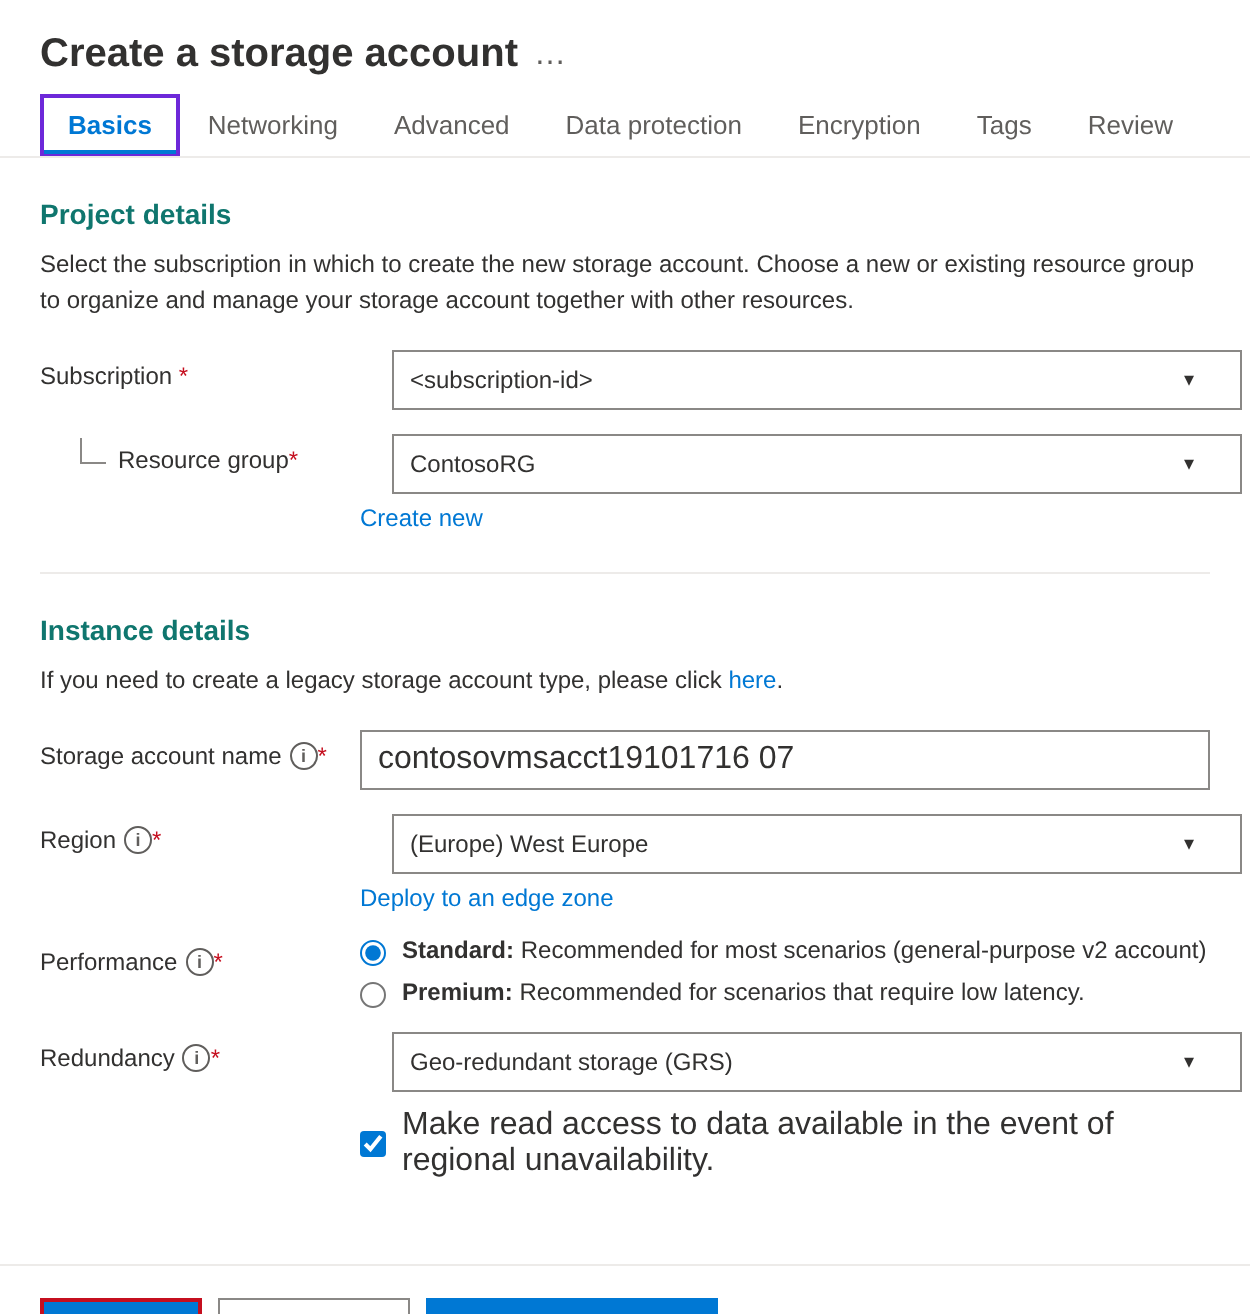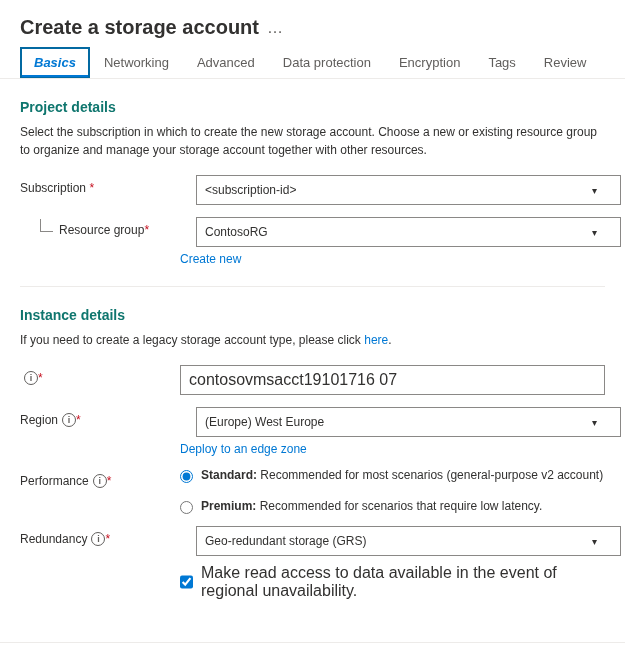--- a/index.html
+++ b/index.html
@@ -40,23 +40,22 @@
       color: #605e5c;
       cursor: pointer;
       border: none;
       background: none;
       position: relative;
       white-space: nowrap;
     }
     .nav-tab.active {
       color: #0078d4;
       font-weight: 600;
-      border: 2px solid #0369a1;
+      border: 2px solid #6d28d9;
       padding: 6px 12px;
-      font-style: italic;
     }
     .nav-tab.active::after {
       content: '';
       position: absolute;
       bottom: -1px;
       left: 0;
       right: 0;
       height: 2px;
       background: #0078d4;
     }
@@ -151,21 +150,21 @@
       border: 1px solid #605e5c;
       color: #605e5c;
       font-size: 9px;
       font-weight: bold;
       margin-left: 4px;
       cursor: pointer;
     }
     .radio-group {
       display: flex;
       flex-direction: column;
-      gap: 16px;
+      gap: 6px;
     }
     .radio-item {
       display: flex;
       align-items: flex-start;
       gap: 8px;
       font-size: 12px;
     }
     .radio-input {
       margin-top: 2px;
       accent-color: #0078d4;
@@ -303,20 +302,21 @@
 
   <hr class="section-divider">
 
   <div class="section-title">Instance details</div>
   <p class="section-desc">
     <span>If you need to create a legacy storage account type, please click </span><a class="here-link">here</a><span>.</span>
   </p>
 
   <div class="form-row">
     <div class="form-label label-with-icon">
+      <span>Storage account name</span>
       <span class="info-icon">i</span>
       <span class="required"> *</span>
     </div>
     <div class="form-control">
       <input type="text" class="text-input" value="contosovmsacct19101716 07" style="">
     </div>
   </div>
 
   <div class="form-row">
     <div class="form-label label-with-icon">

